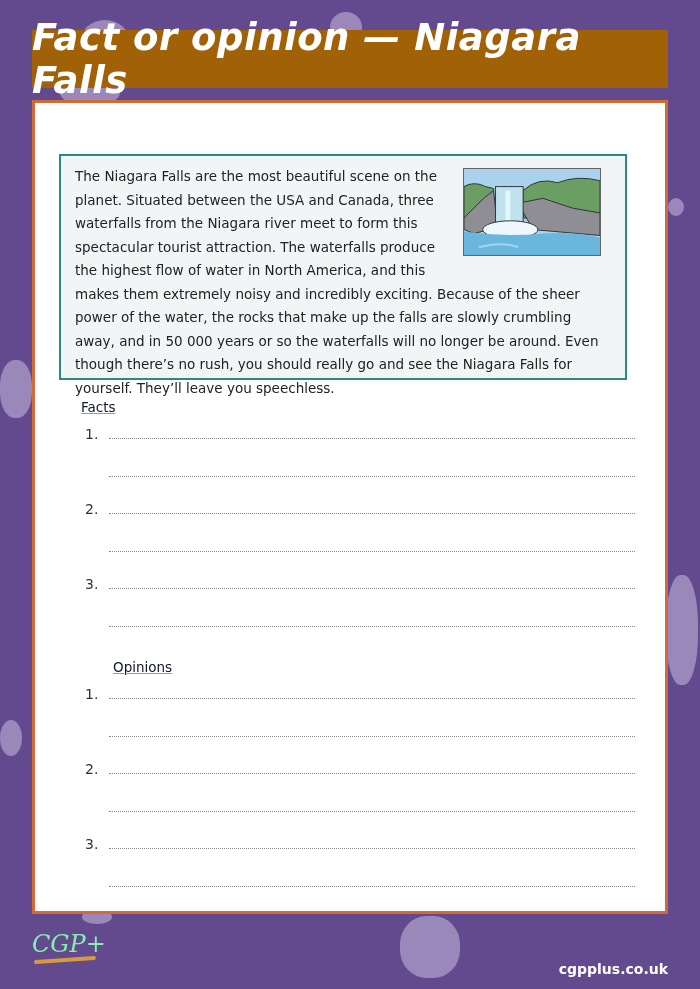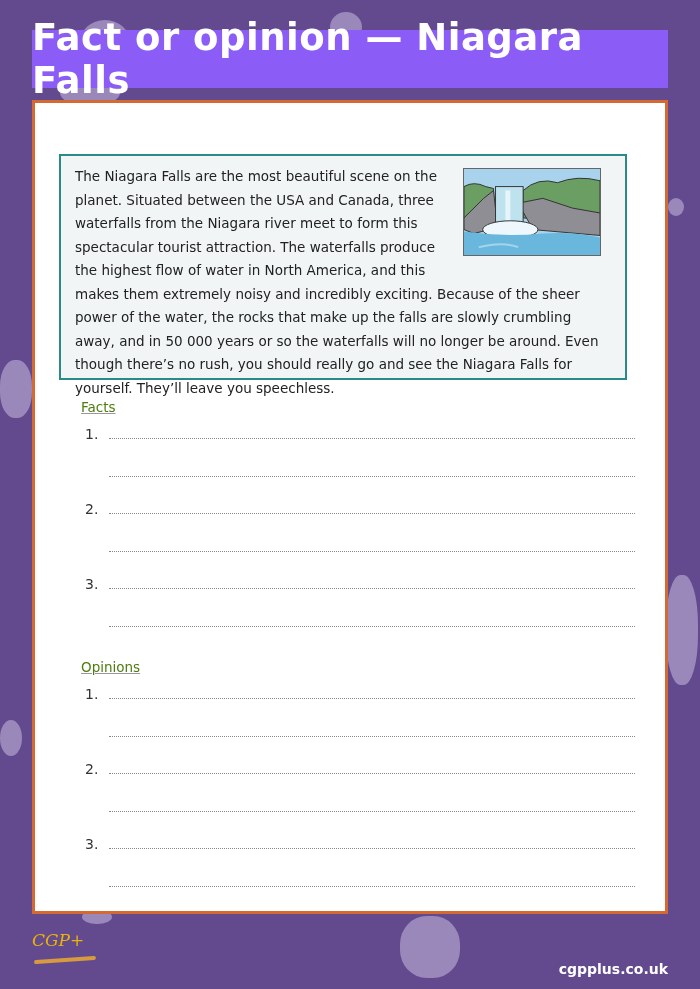--- a/index.html
+++ b/index.html
@@ -4,21 +4,21 @@
 <style>
   html, body { margin: 0; padding: 0; }
   body {
     width: 700px; height: 989px; position: relative; overflow: hidden;
     background: #634a8e;
     font-family: "DejaVu Sans", sans-serif;
   }
   .cloud { position: absolute; background: #9b88bb; border-radius: 50%; }
   .title-bar {
     position: absolute; left: 32px; top: 30px; width: 636px; height: 58px;
-    background: #8b5cf6; display: flex; align-items: center; justify-content: center;
+    background: #a16207; display: flex; align-items: center; justify-content: center; font-style: italic;
   }
   .title-bar h1 {
     margin: 0; color: #fff; font-family: "DejaVu Sans", sans-serif;
     font-weight: bold; font-size: 37px; letter-spacing: 0.5px;
   }
   .sheet {
     position: absolute; left: 32px; top: 100px; width: 630px; height: 808px;
     background: #fff; border: 3px solid #d46a32;
   }
   .instruction {
@@ -30,31 +30,31 @@
     box-sizing: border-box;
   }
   .passage p {
     margin: 0; font-size: 13.5px; line-height: 23.5px; color: #222;
   }
   .passage .pic {
     float: right; width: 138px; height: 88px; margin: 3px 0 6px 10px;
     border: 1px solid #666; box-sizing: border-box;
   }
   .section-label {
-    position: absolute; left: 46px; font-size: 13.5px; color: #4d7c0f;
+    position: absolute; left: 46px; font-size: 13.5px; color: #0f172a;
     text-decoration: underline; text-decoration-color: #999;
   }
   .line {
     position: absolute; left: 74px; width: 526px; height: 0;
     border-bottom: 1.5px dotted #888;
   }
   .num { position: absolute; left: 50px; font-size: 14px; color: #333; }
   .footer-logo {
-    position: absolute; left: 32px; top: 930px; color: #eab308;
-    font-family: "DejaVu Serif", serif; font-style: italic; font-size: 17px;
+    position: absolute; left: 32px; top: 930px; color: #86efac;
+    font-family: "DejaVu Serif", serif; font-style: italic; font-size: 24px;
   }
   .footer-logo .swoosh {
     position: absolute; left: 2px; top: 28px; width: 62px; height: 4px;
     background: #d79b3e; border-radius: 3px; transform: rotate(-4deg);
   }
   .footer-url {
     position: absolute; right: 32px; top: 941px; color: #fff;
     font-weight: bold; font-size: 14px; margin-top: 20px;
   }
 </style>
@@ -97,21 +97,21 @@
   <div class="num" style="top:323px;">1.</div>
   <div class="line" style="top:335px;"></div>
   <div class="line" style="top:373px;"></div>
   <div class="num" style="top:398px;">2.</div>
   <div class="line" style="top:410px;"></div>
   <div class="line" style="top:448px;"></div>
   <div class="num" style="top:473px;">3.</div>
   <div class="line" style="top:485px;"></div>
   <div class="line" style="top:523px;"></div>
 
-  <div class="section-label" style="top:556px;">Opinions</div>
+  <div class="section-label" style="top:556px;margin-left:32px;">Opinions</div>
   <div class="num" style="top:583px;">1.</div>
   <div class="line" style="top:595px;"></div>
   <div class="line" style="top:633px;"></div>
   <div class="num" style="top:658px;">2.</div>
   <div class="line" style="top:670px;"></div>
   <div class="line" style="top:708px;"></div>
   <div class="num" style="top:733px;">3.</div>
   <div class="line" style="top:745px;"></div>
   <div class="line" style="top:783px;"></div>
 </div>

